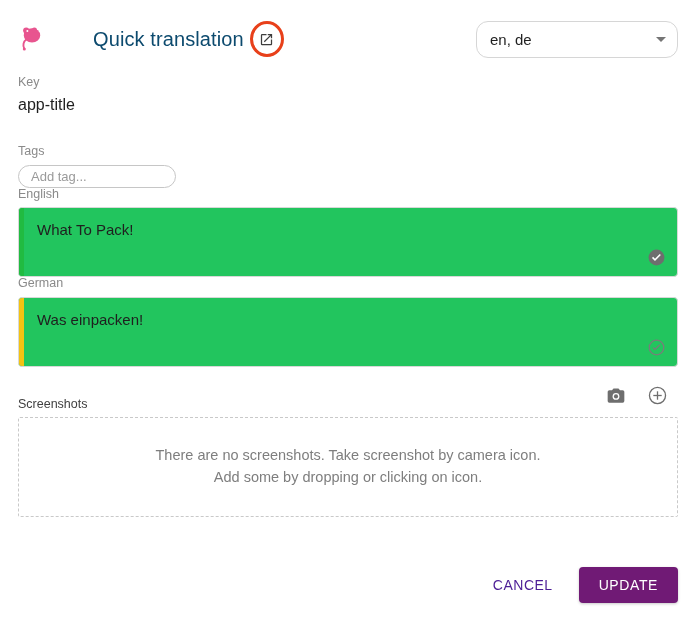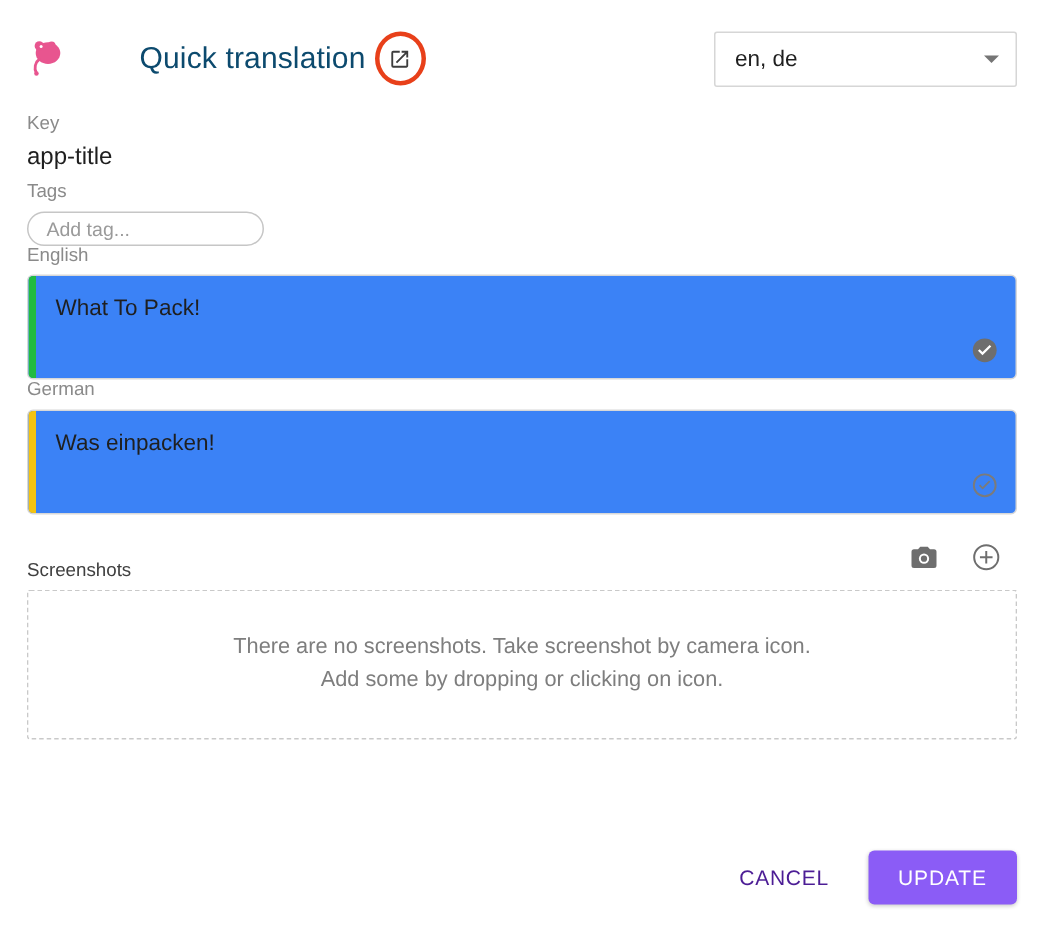--- a/index.html
+++ b/index.html
@@ -79,21 +79,21 @@
   }
 
   
   .lang-select {
     position: absolute;
     right: 18px;
     top: 21px;
     width: 202px;
     height: 37px;
     border: 1px solid #d6d6d6;
-    border-radius: 2px;
+    border-radius: 12px;
     background: #fff;
     display: flex;
     align-items: center;
     padding: 0 11px 0 13px;
     cursor: pointer;
   }
   .lang-select-value {
     flex: 1;
     font-size: 15px;
     color: #1f1f1f;
@@ -114,21 +114,21 @@
     margin-bottom: 7px;
   }
 
   .key-block { margin-top: -2px; }
   .key-value {
     font-size: 16px;
     color: #1f1f1f;
     line-height: 1.1;
   }
 
-  .tags-block { margin-top: 8px; }
+  .tags-block { margin-top: 32px; }
   .tag-input {
     display: inline-flex;
     align-items: center;
     height: 23px;
     min-width: 158px;
     padding: 0 12px;
     border: 1px solid #c6c6c6;
     border-radius: 12px;
     background: #fff;
     font-size: 13px;
@@ -136,21 +136,21 @@
     cursor: text;
   }
 
   
   .trans-block { }
   .trans-box {
     position: relative;
     height: 70px;
     border: 1px solid #d8d8d8;
     border-radius: 4px;
-    background: #3b82f6;
+    background: #22c55e;
     overflow: hidden;
   }
   .state-bar {
     position: absolute;
     left: 0;
     top: 0;
     bottom: 0;
     width: 5px;
   }
   .state-bar.green { background: #21bb41; }
@@ -233,21 +233,21 @@
     border: none;
     color: #4c1d95;
     font-family: "Liberation Sans", sans-serif;
     font-size: 14px;
     letter-spacing: 0.5px;
     font-weight: 500;
     padding: 8px 10px;
     cursor: pointer;
   }
   .btn-update {
-    background: #8b5cf6;
+    background: #701a75;
     border: none;
     color: #ffffff;
     font-family: "Liberation Sans", sans-serif;
     font-size: 14px;
     letter-spacing: 0.6px;
     font-weight: 500;
     padding: 10px 20px;
     border-radius: 4px;
     cursor: pointer;
     box-shadow: 0 1px 3px rgba(0,0,0,0.22);

